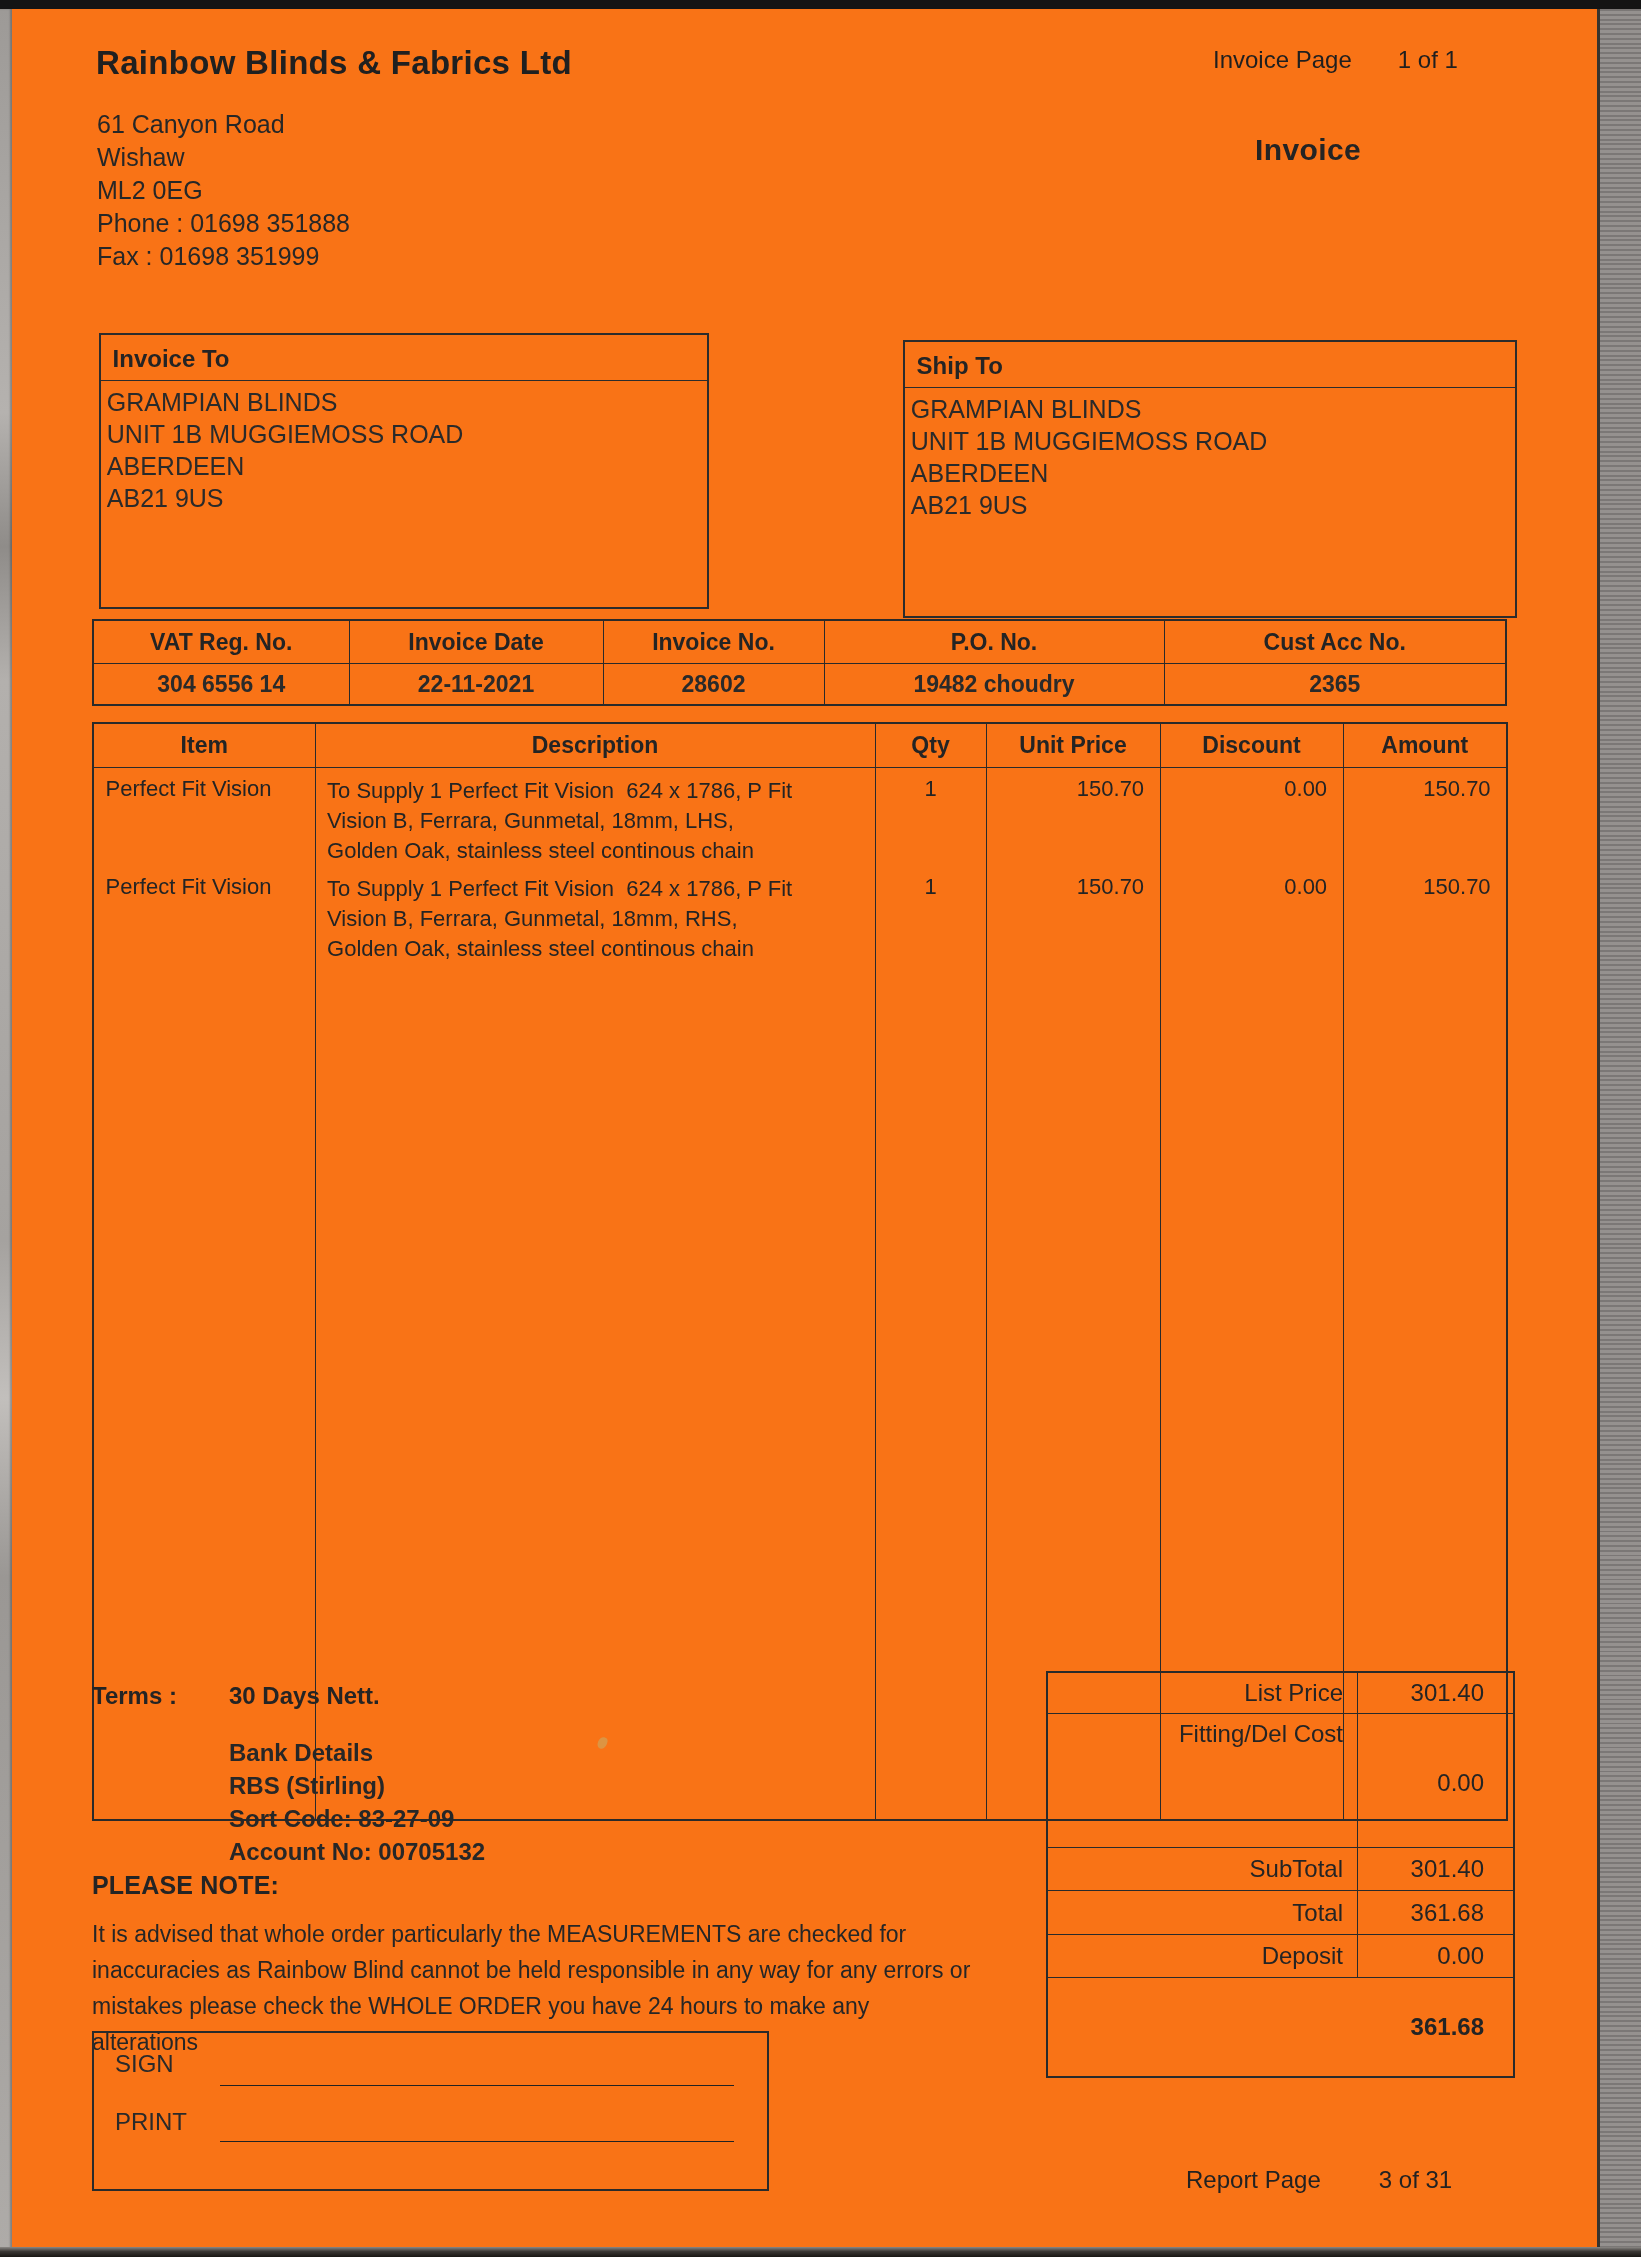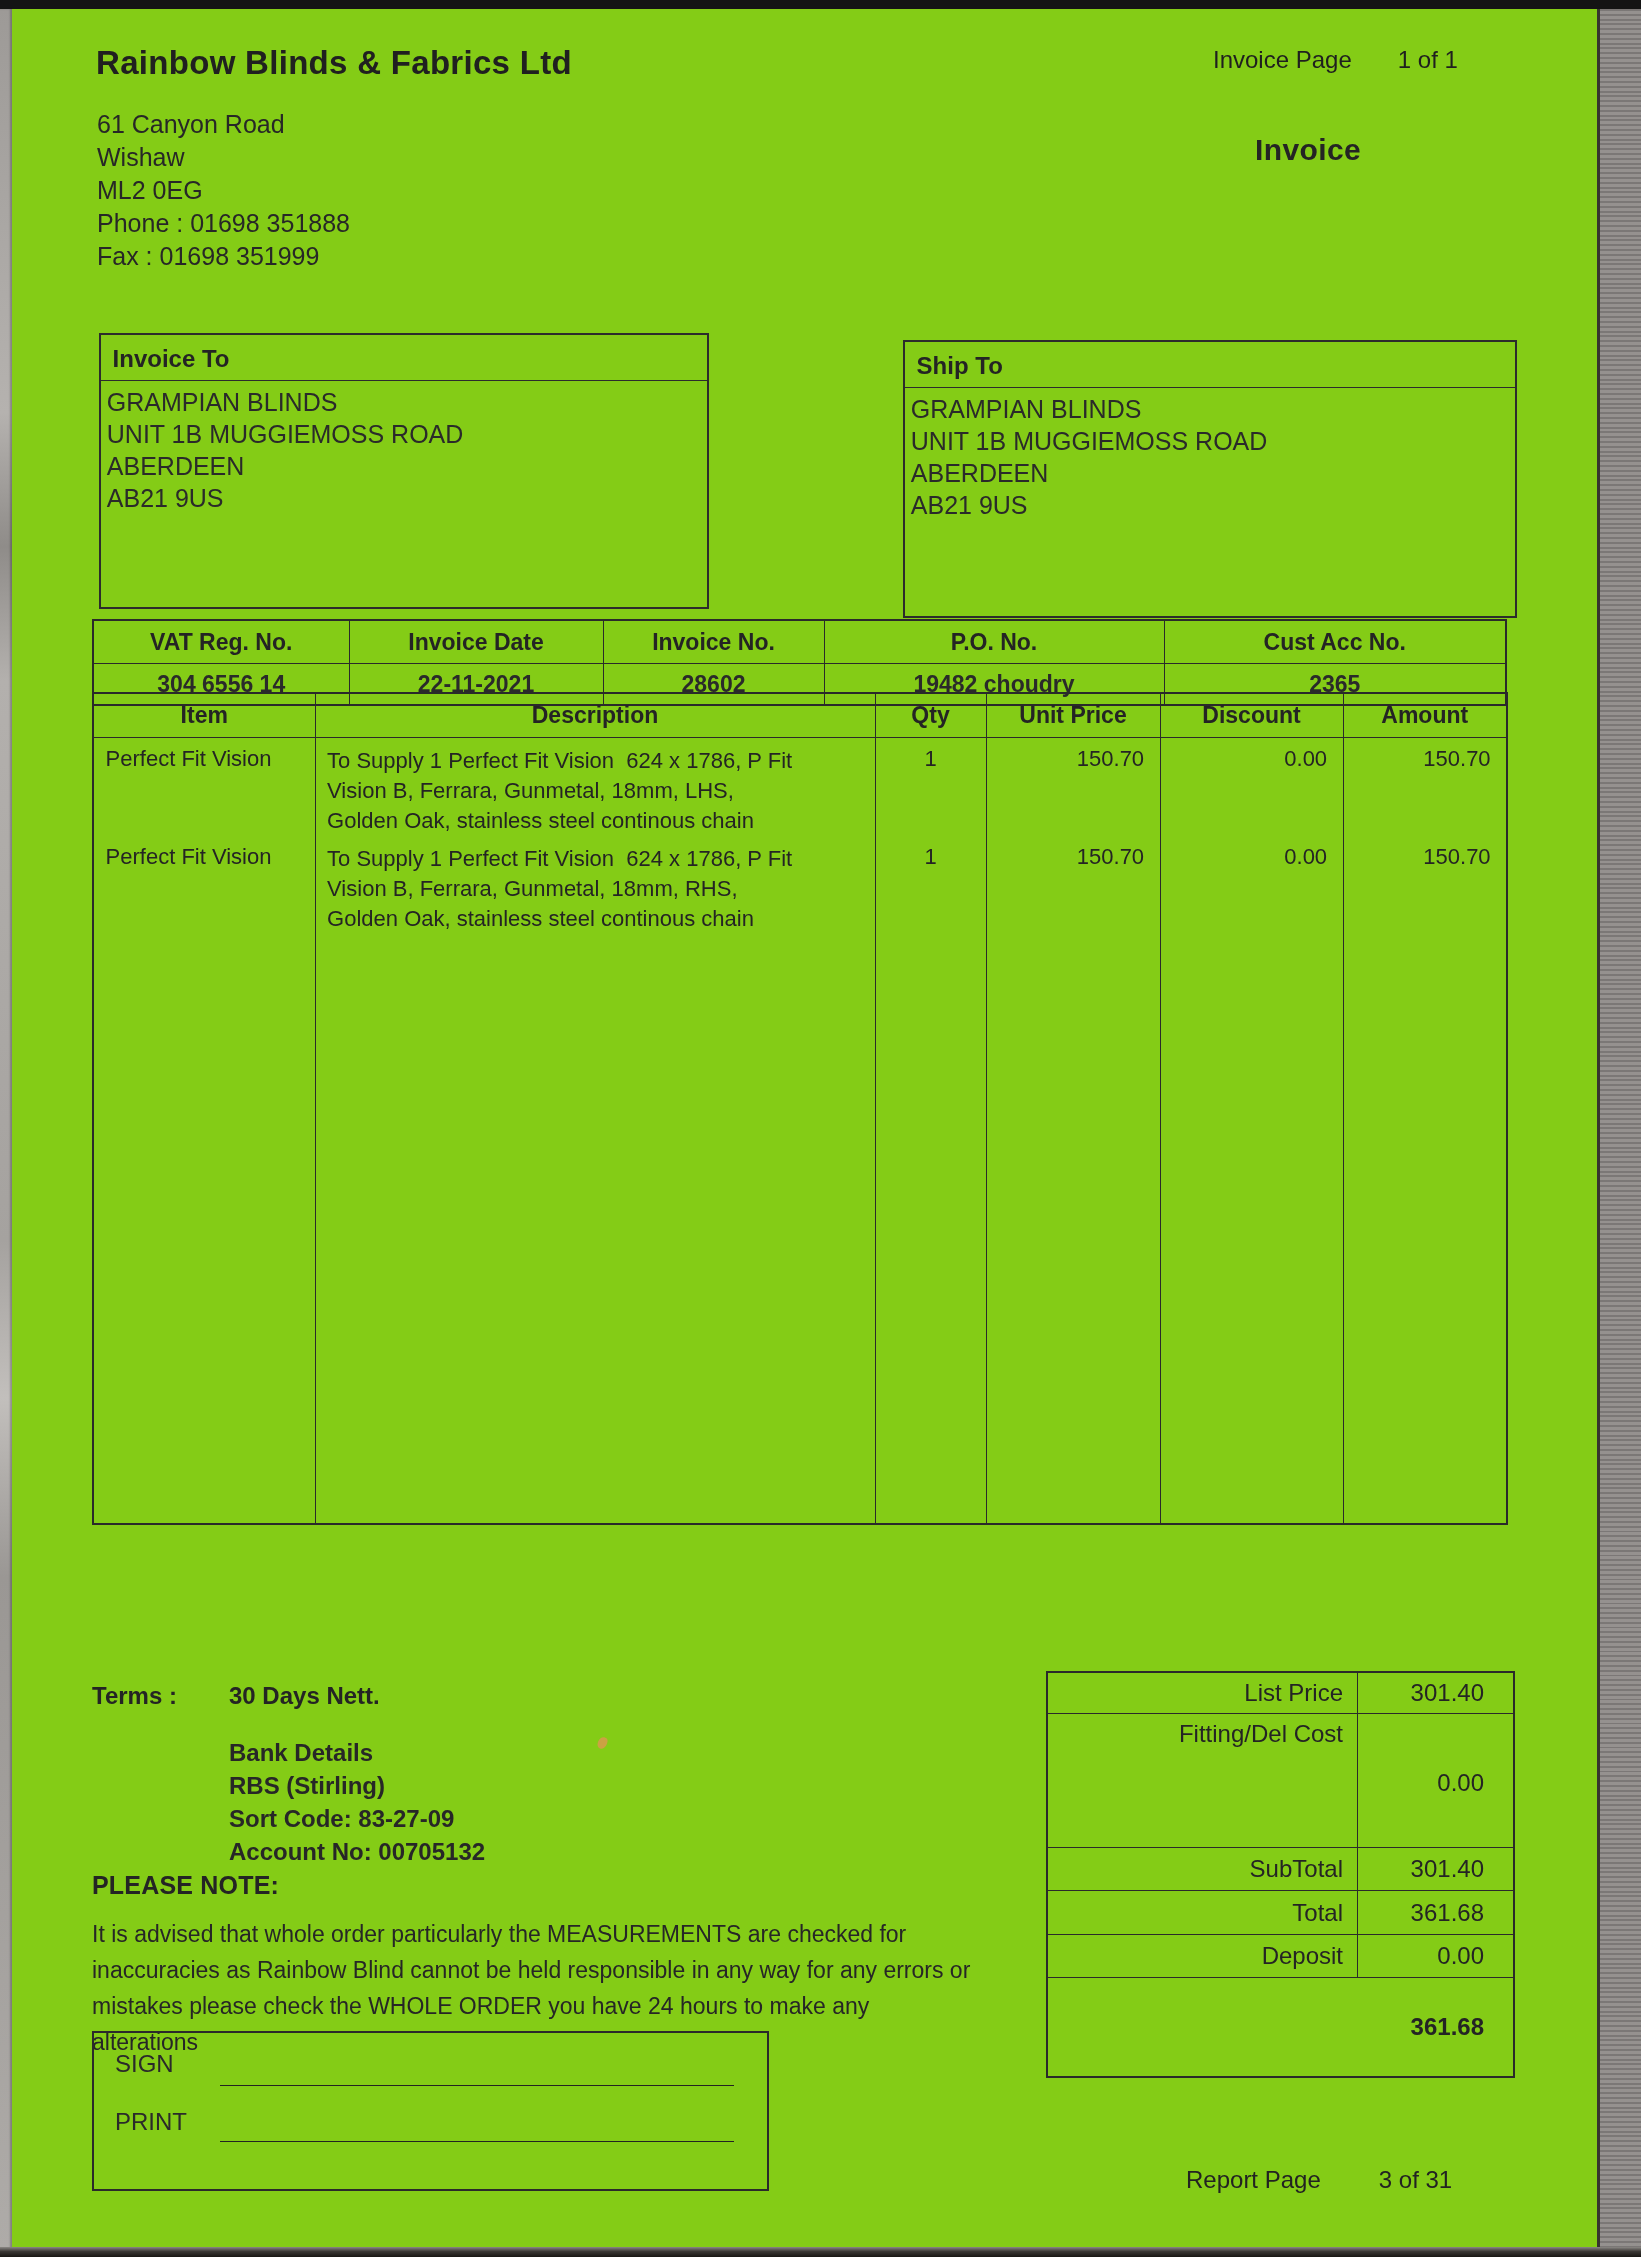--- a/index.html
+++ b/index.html
@@ -1,18 +1,18 @@
 <!DOCTYPE html>
 <html><head>
 <meta charset="utf-8">
 <style>
   html,body { margin:0; padding:0; background:#6f6c6a; }
   #screen {
     position:relative; width:1641px; height:2257px; overflow:hidden;
-    background:#84cc16;
+    background:#f97316;
     font-family:"Liberation Sans","DejaVu Sans",sans-serif;
     color:#242424;
   }
   .abs { position:absolute; }
   .pre { white-space:pre-wrap; }
 
   
   #edge-top   { position:absolute; top:0; left:0; width:100%; height:8.7px; background:#141414; }
   #edge-left  { position:absolute; top:8.7px; left:0; width:11.6px; height:2240px;
                 background:linear-gradient(180deg,#9d9a97 0%,#b5b2af 18%,#8f8c89 24%,#b3b0ad 30%,
@@ -46,21 +46,21 @@
   .addr-box .box-lines { font-size:25px; line-height:32px; padding:4.8px 0 0 5.8px; color:#2a2a2a; }
 
   
   #meta-table { left:92px; top:619px; width:1413px; height:84px; border-collapse:collapse;
                 table-layout:fixed; border:2.9px solid #2a2a2a; }
   #meta-table th, #meta-table td { border:1.9px solid #2a2a2a; text-align:center; padding:0; }
   #meta-table th { font-size:23px; font-weight:bold; height:42px; }
   #meta-table td { font-size:23px; font-weight:bold; height:40px; color:#2a2a2a; }
 
   
-  #items-table { left:92px; top:692px; width:1414px; height:833px; border-collapse:collapse;
+  #items-table { left:92px; top:722px; width:1414px; height:1099px; border-collapse:collapse;
                  table-layout:fixed; border:2.9px solid #2a2a2a; }
   #items-table th { border:1.9px solid #2a2a2a; font-size:23px; font-weight:bold;
                     height:43px; text-align:center; padding:0; }
   #items-table td { border-left:1.9px solid #2a2a2a; border-right:1.9px solid #2a2a2a;
                     vertical-align:top; padding:7.7px 0 0 0; font-size:22px; }
   #items-table td .r1 { min-height:98px; }
   .c-item  { text-align:left; }
   .c-item  div { padding-left:11.6px; }
   .c-desc  div { padding:0 7.7px 0 11.6px; line-height:30px; }
   .c-qty   { text-align:center; }

